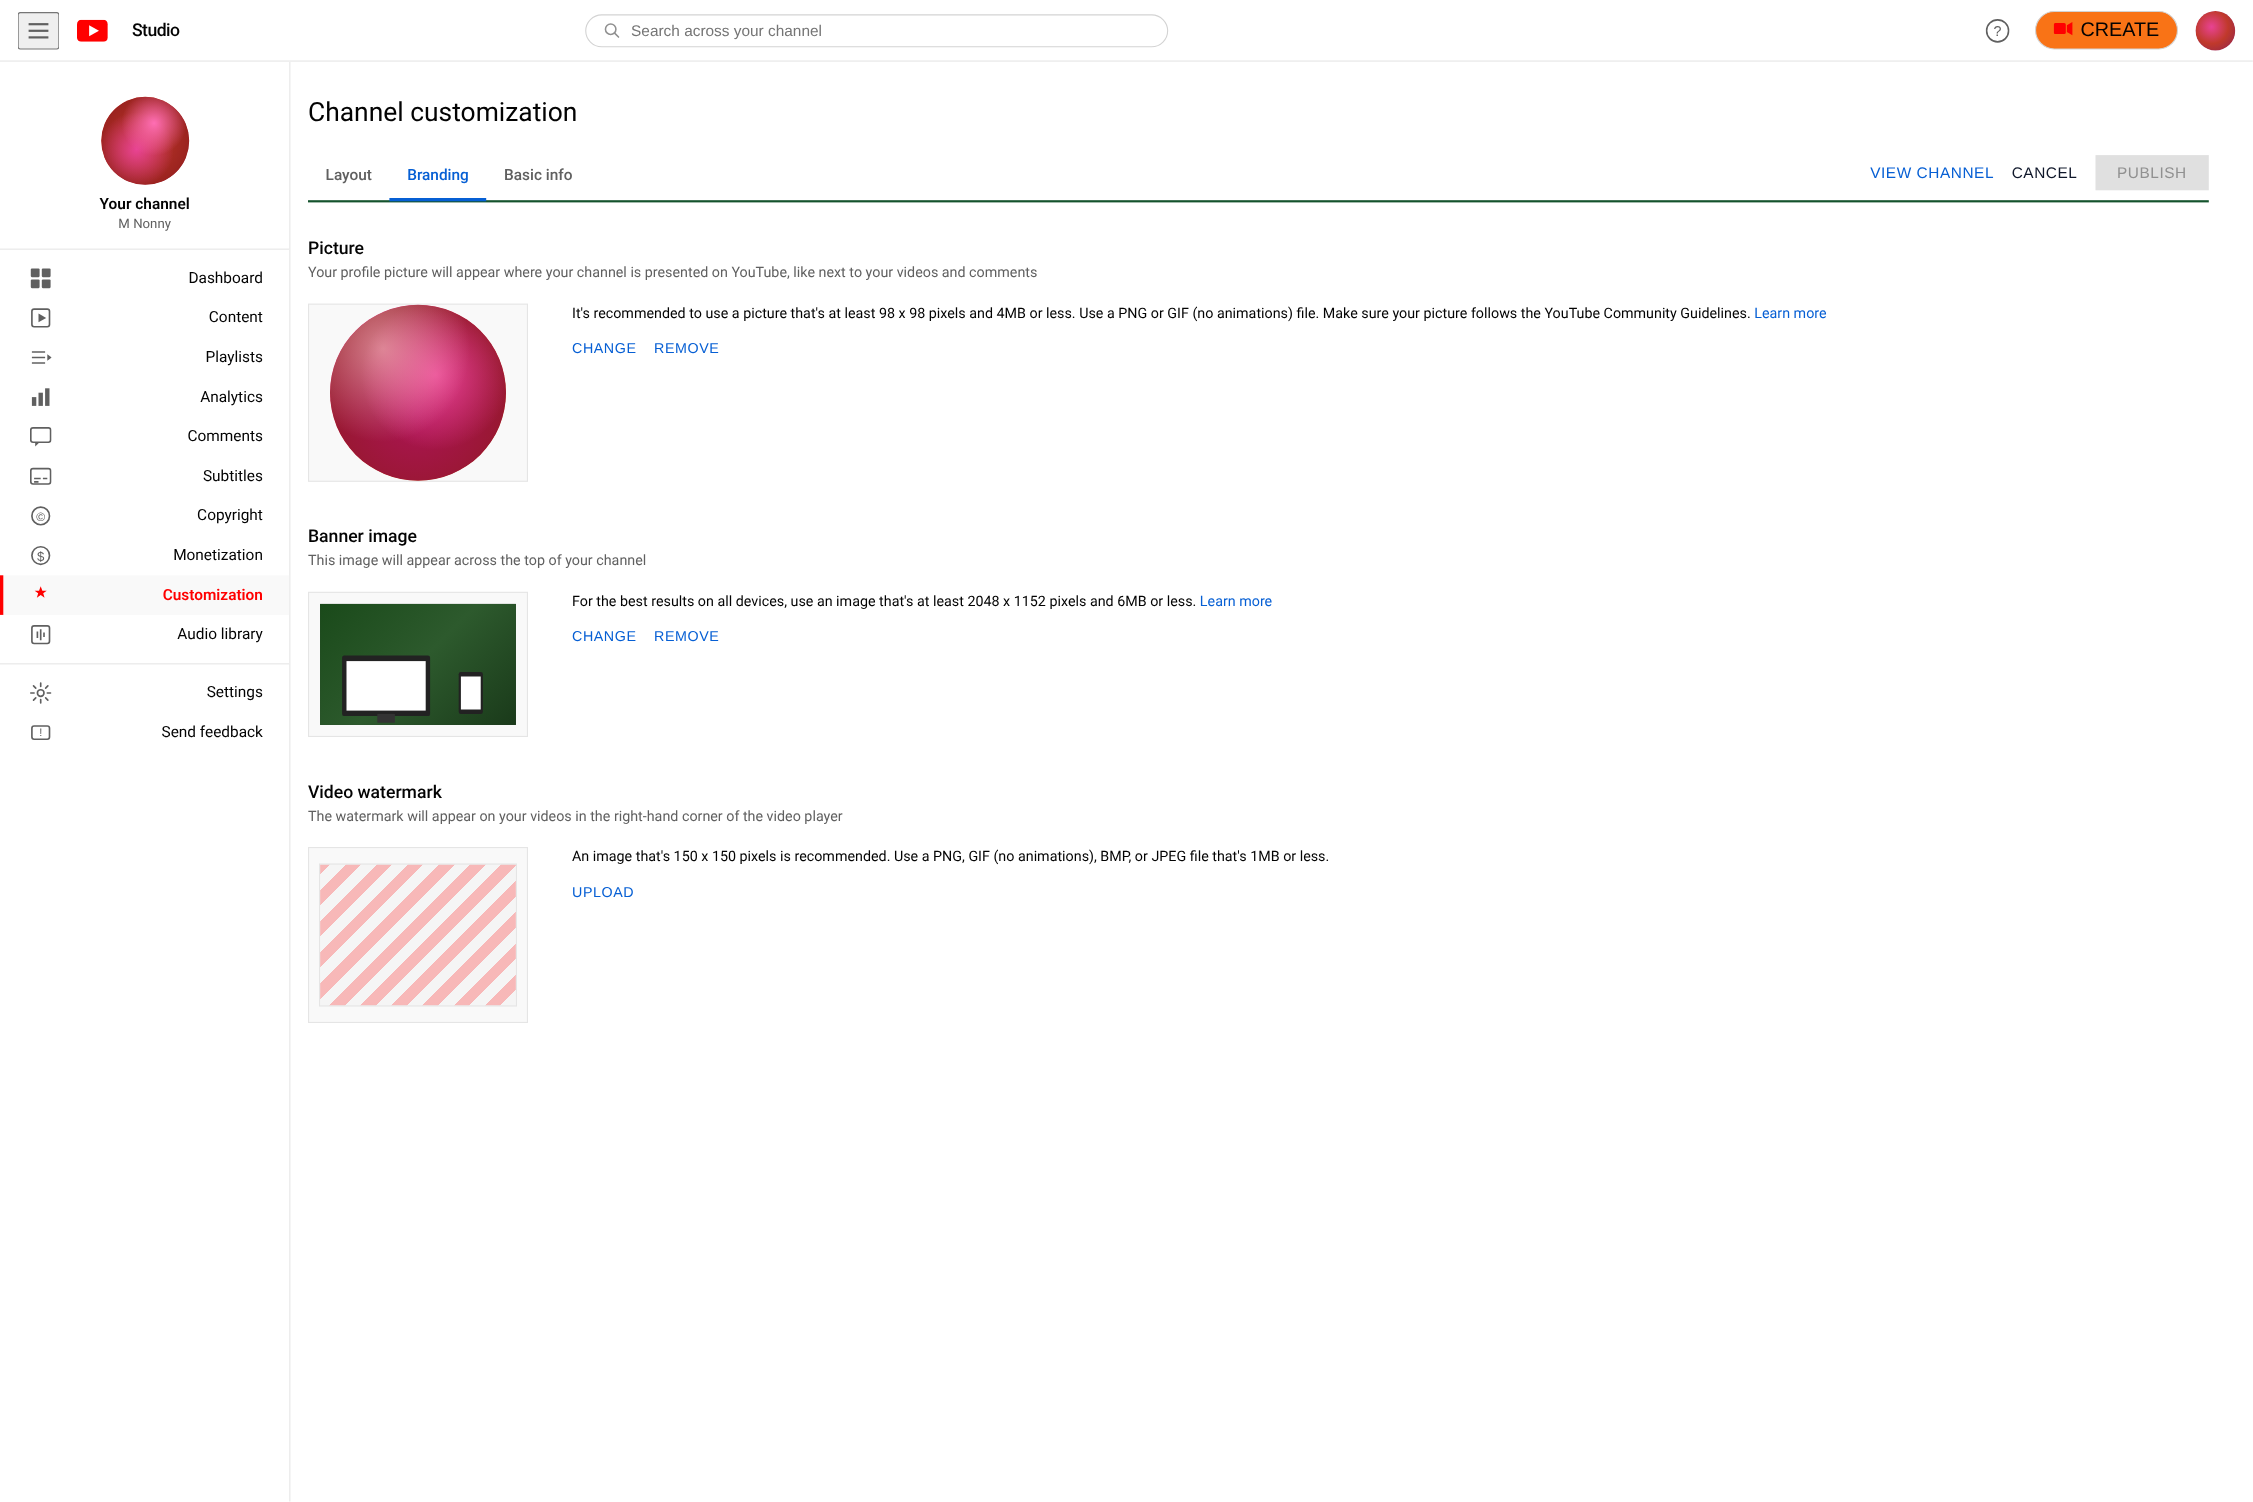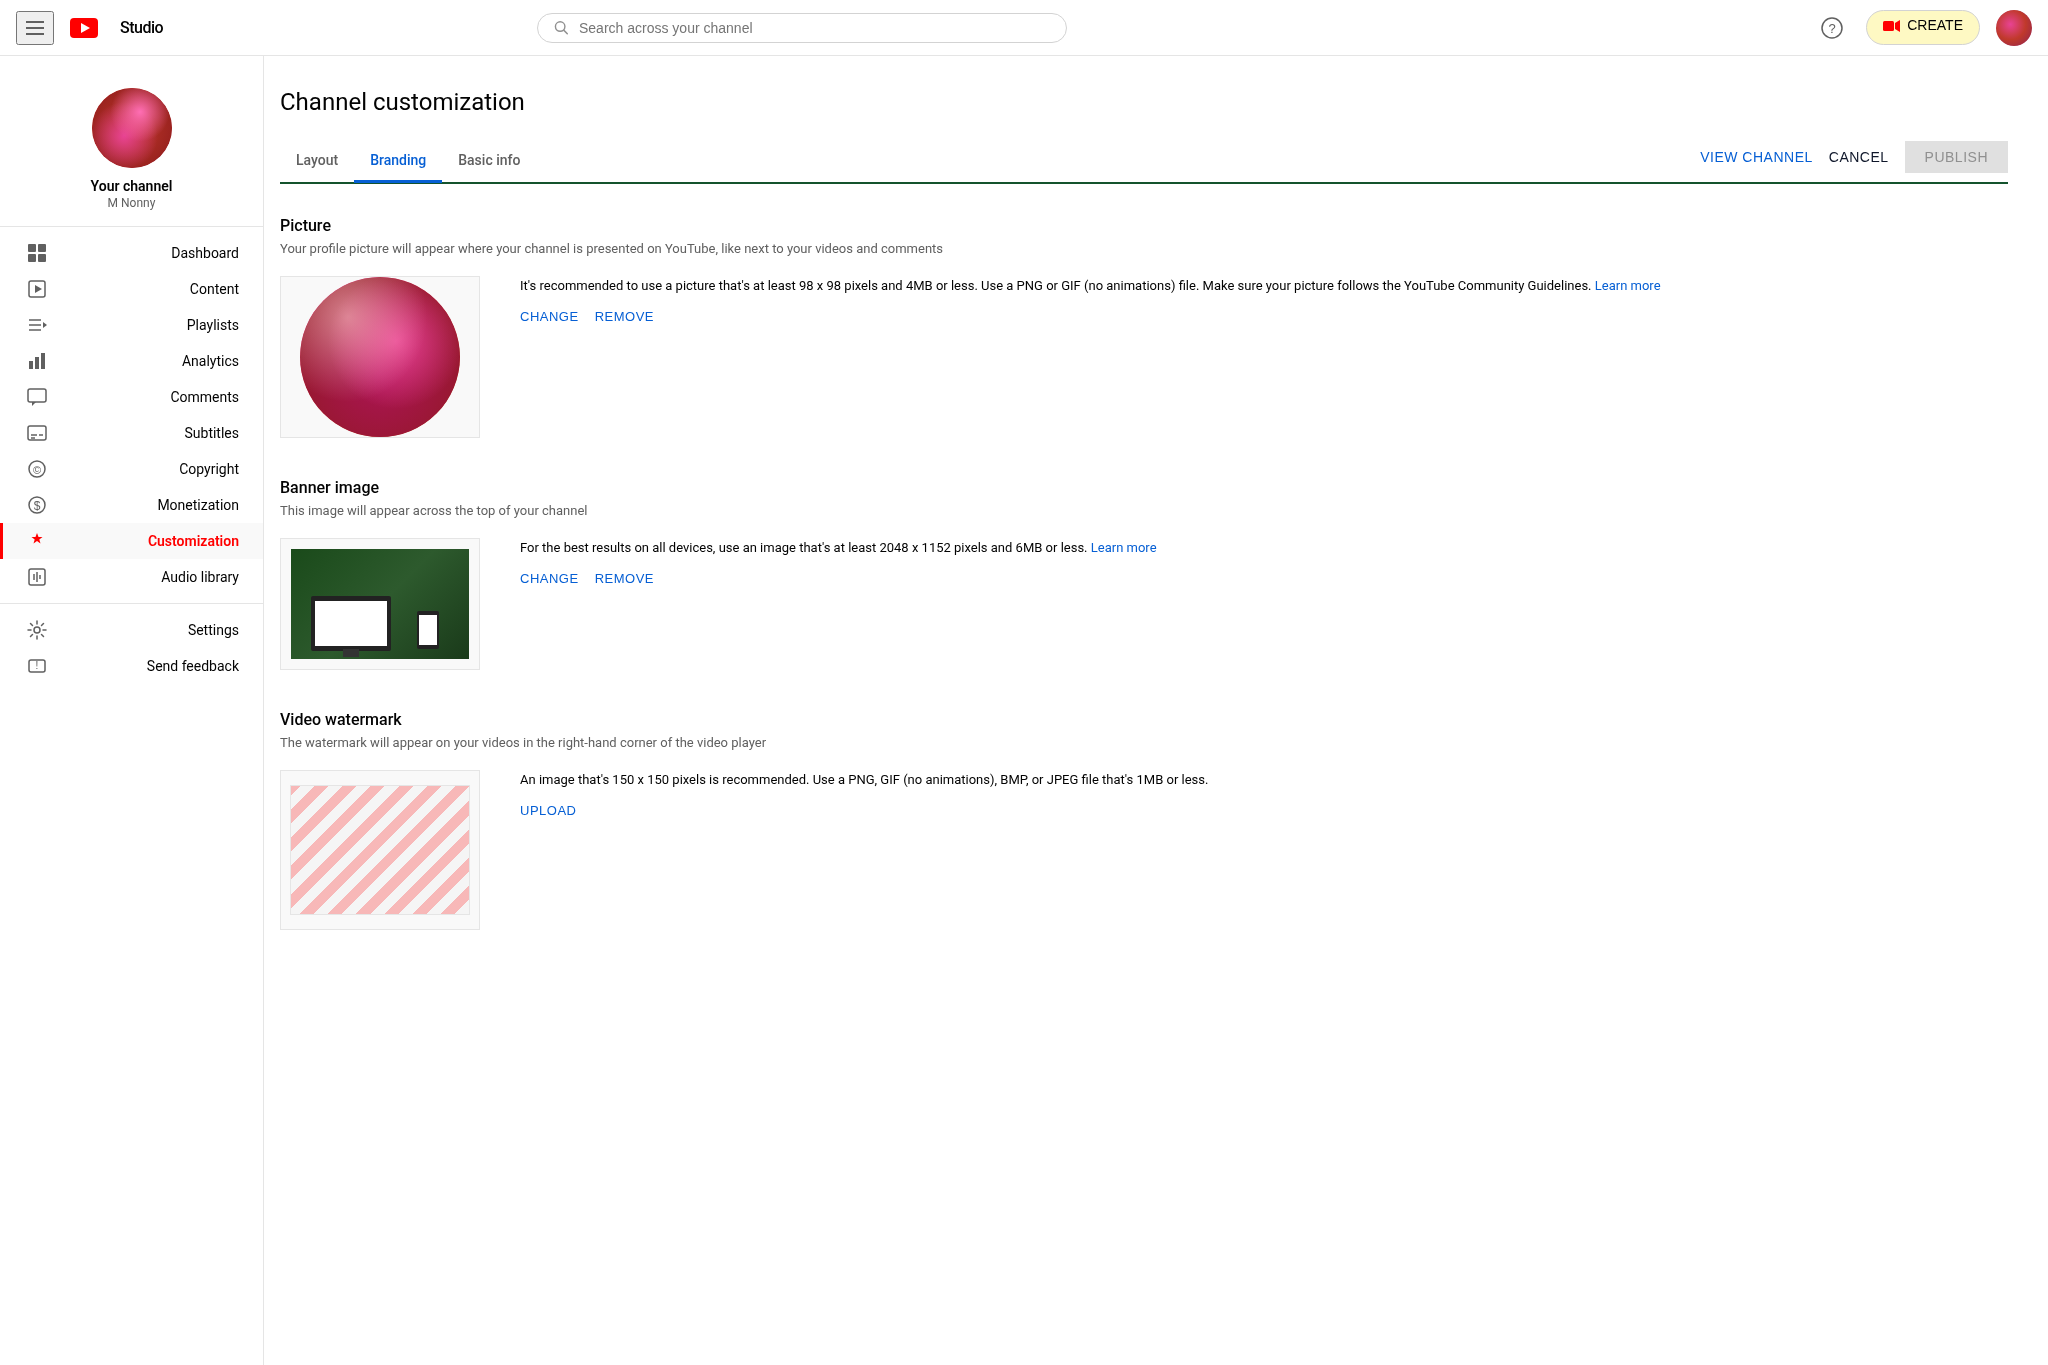--- a/index.html
+++ b/index.html
@@ -53,23 +53,23 @@
       background: transparent;
       cursor: pointer;
       display: flex; align-items: center; justify-content: center;
       color: #606060;
     }
     .create-btn {
       display: flex; align-items: flex-start; gap: 6px;
       border: 1px solid #d3d3d3;
       border-radius: 20px;
       padding: 6px 16px;
-      background: #fef9c3;
-      cursor: pointer;
-      font-size: 14px;
+      background: #f97316;
+      cursor: pointer;
+      font-size: 18px;
       font-weight: 500;
       color: #030303;
     }
     .create-btn .rec-icon { color: #ff0000; font-size: 18px; }
     .avatar-btn {
       width: 36px; height: 36px;
       border-radius: 50%;
       border: none;
       background: #c8a;
       cursor: pointer;

